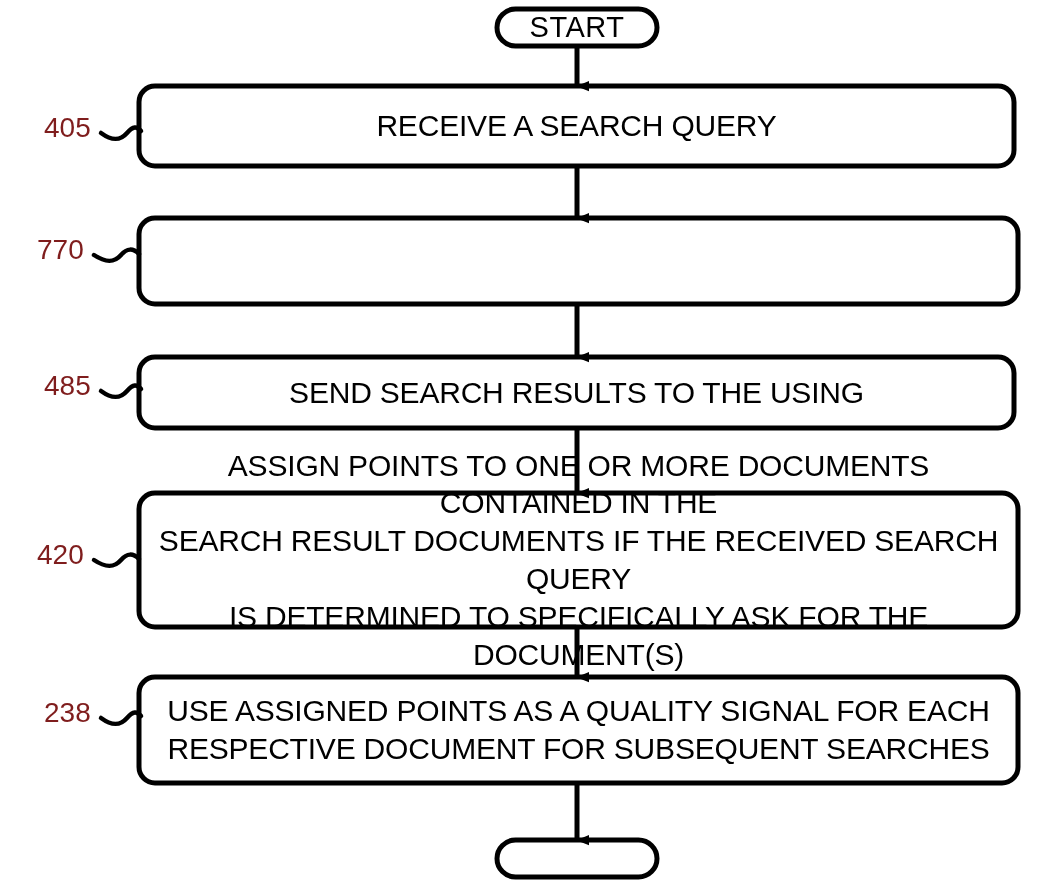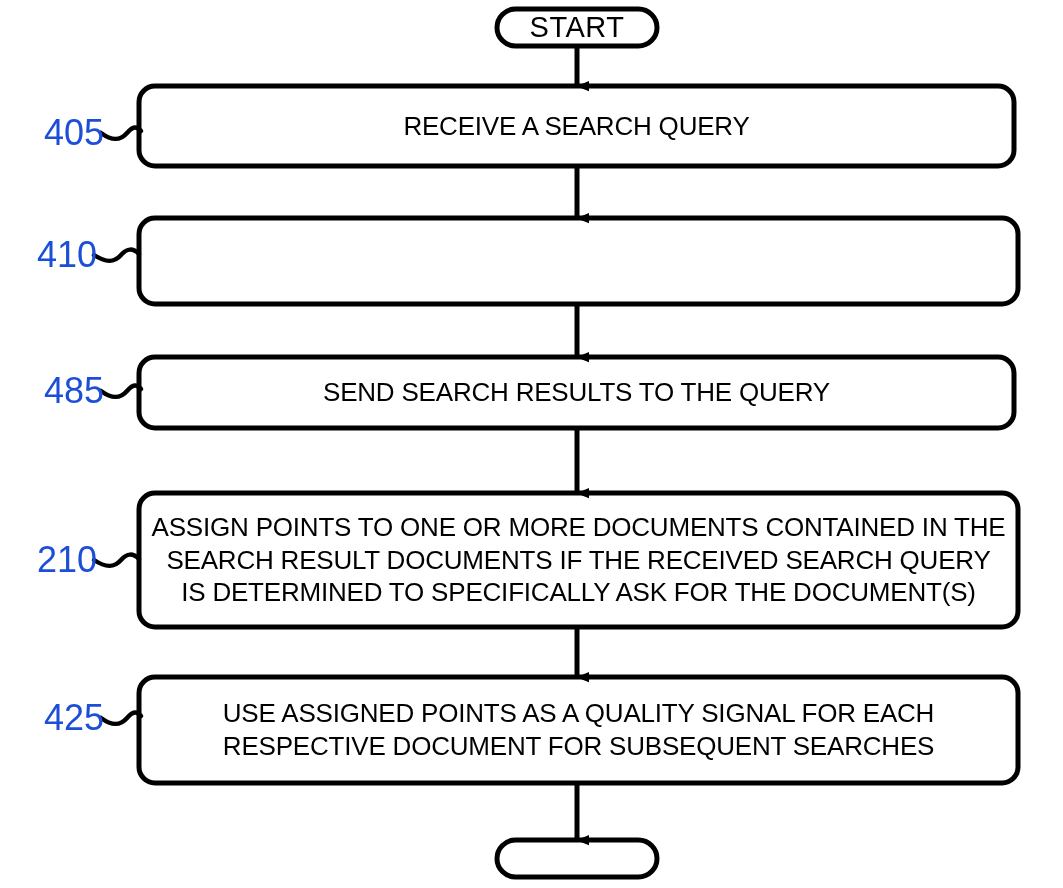--- a/index.html
+++ b/index.html
@@ -36,27 +36,27 @@
     letter-spacing: -0.2px;
     line-height: 1.26;
     white-space: pre-line;
     pointer-events: none;
   }
   .terminator-text {
     font-size: 29px;
     letter-spacing: 0.5px;
   }
   .process-text {
-    font-size: 26px;
+    font-size: 30px;
   }
   .ref-label {
     position: absolute;
-    color: #1d4ed8;
+    color: #7f1d1d;
     font-family: "Liberation Sans", sans-serif;
-    font-size: 36px;
+    font-size: 28px;
     letter-spacing: 0px;
     white-space: nowrap;
   }
 </style>
 </head>
 <body>
 
 <div id="canvas">
 
   <svg id="flow-svg" viewBox="0 0 1063 888">
@@ -92,29 +92,29 @@
     <path d="M 101 391 C 112 399, 120 399, 127 391 C 133 384, 137 384, 141 389" fill="none" stroke="#000000" stroke-width="4.5" stroke-linecap="round"></path>
     <path d="M 94 560 C 106 568, 114 568, 121 560 C 127 553, 133 553, 139 559" fill="none" stroke="#000000" stroke-width="4.5" stroke-linecap="round"></path>
     <path d="M 101 718 C 112 726, 120 726, 127 718 C 133 711, 137 711, 141 716" fill="none" stroke="#000000" stroke-width="4.5" stroke-linecap="round"></path>
   </svg>
 
   <div class="node-text terminator-text" style="left:497px; top:9px; width:160px; height:37px;">START</div>
 
   <div class="node-text process-text" style="left:139px; top:86px; width:875px; height:80px;">RECEIVE A SEARCH QUERY</div>
 
 
-  <div class="node-text process-text" style="left:139px; top:357px; width:875px; height:71px;">SEND SEARCH RESULTS TO THE QUERY</div>
+  <div class="node-text process-text" style="left:139px; top:357px; width:875px; height:71px;">SEND SEARCH RESULTS TO THE USING</div>
 
   <div class="node-text process-text" style="left:139px; top:677px; width:879px; height:106px;">USE ASSIGNED POINTS AS A QUALITY SIGNAL FOR EACH
 RESPECTIVE DOCUMENT FOR SUBSEQUENT SEARCHES</div>
 
   <div class="node-text process-text" style="left:139px; top:493px; width:879px; height:134px;">ASSIGN POINTS TO ONE OR MORE DOCUMENTS CONTAINED IN THE
 SEARCH RESULT DOCUMENTS IF THE RECEIVED SEARCH QUERY
 IS DETERMINED TO SPECIFICALLY ASK FOR THE DOCUMENT(S)</div>
 
 
   <div class="ref-label" style="left:44px; top:112px;">405</div>
-  <div class="ref-label" style="left:37px; top:234px;">410</div>
+  <div class="ref-label" style="left:37px; top:234px;">770</div>
   <div class="ref-label" style="left:44px; top:370px;">485</div>
-  <div class="ref-label" style="left:37px; top:539px;">210</div>
-  <div class="ref-label" style="left:44px; top:697px;">425</div>
+  <div class="ref-label" style="left:37px; top:539px;">420</div>
+  <div class="ref-label" style="left:44px; top:697px;">238</div>
 
 </div>
 
 </body></html>

